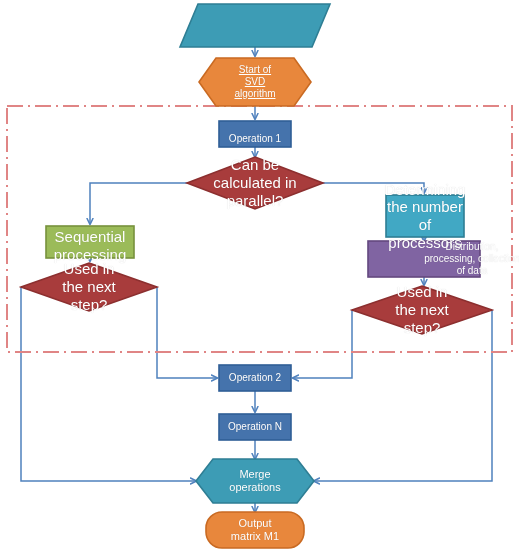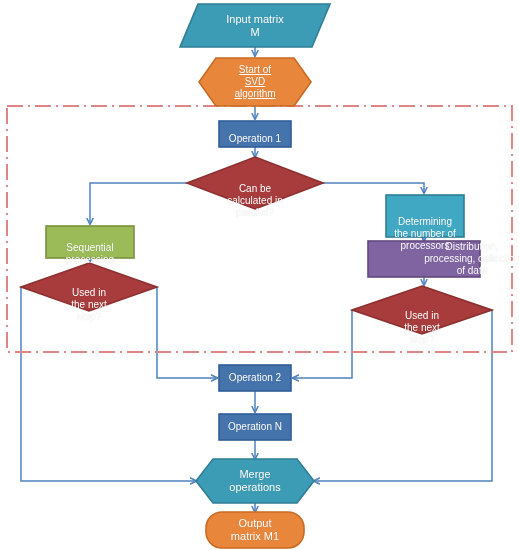--- a/index.html
+++ b/index.html
@@ -18,21 +18,21 @@
     color:#ffffff;
     text-align:center;
     display:flex;align-items:center;justify-content:center;
     line-height:1.18;
     white-space:pre-line;
     pointer-events:none;
     text-shadow:0 0 1px rgba(0,0,0,.18);
   }
   .f11{font-size:11px;}
   .f10{font-size:10px;}
-  .f9{font-size:10px;margin-top:18px;}
+  .f9{font-size:15px;}
   .f85{font-size:10px;padding-left:48px;}
 </style>
 </head>
 <body>
 
 <div id="canvas">
 
   <svg class="layer" id="conn" viewBox="0 0 519 550">
     <defs>
       <marker id="ah" markerWidth="9" markerHeight="9" refX="6.2" refY="3.6" orient="auto" markerUnits="userSpaceOnUse">
@@ -82,34 +82,32 @@
 
     <rect x="219" y="365" width="72" height="26" fill="#4573AC" stroke="#2F5E96" stroke-width="1.6"></rect>
 
     <rect x="219" y="414" width="72" height="26" fill="#4573AC" stroke="#2F5E96" stroke-width="1.6"></rect>
 
     <polygon points="213,459 297,459 314,481 297,503 213,503 196,481" fill="#3D9CB5" stroke="#2E7E94" stroke-width="1.6"></polygon>
 
     <rect x="206" y="512" width="98" height="36" rx="16" ry="16" fill="#E8873C" stroke="#C96A22" stroke-width="1.6"></rect>
   </svg>
 
-  <div class="lbl f11" style="left:180px;top:4px;width:150px;height:43px;">Input matrix
-M</div>
 
   <div class="lbl f10" style="left:199px;top:58px;width:112px;height:48px;text-decoration:underline;">Start of
 SVD
 algorithm</div>
 
   <div class="lbl f10" style="left:219px;top:121px;width:72px;height:36px;">Operation 1</div>
 
   <div class="lbl f9" style="left:197px;top:160px;width:116px;height:46px;">Can be
 calculated  in
 parallel?</div>
 
-  <div class="lbl f9" style="left:46px;top:216px;width:88px;height:40px;border-radius:10px;">Sequential
+  <div class="lbl f9" style="left:46px;top:226px;width:88px;height:40px;border-radius:10px;">Sequential
 processing</div>
 
   <div class="lbl f9" style="left:43px;top:264px;width:92px;height:46px;">Used in
 the next
 step?</div>
 
   <div class="lbl f9" style="left:386px;top:195px;width:78px;height:42px;">Determining
 the number of
 processors</div>
 

